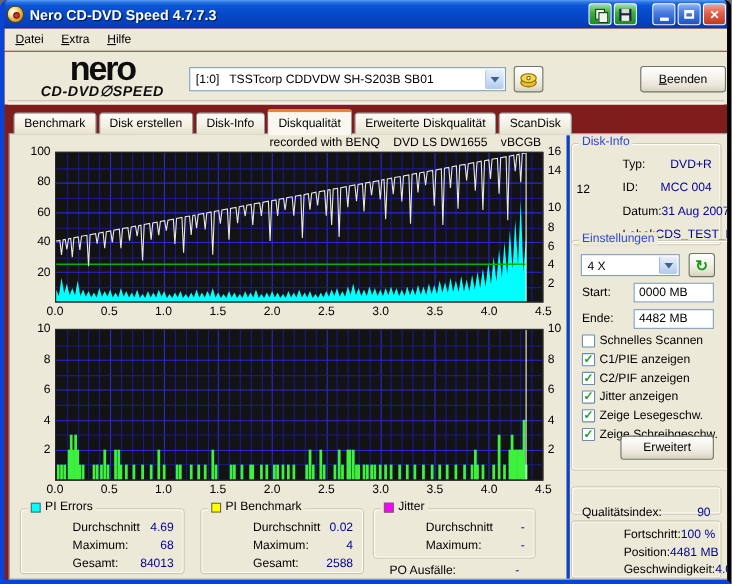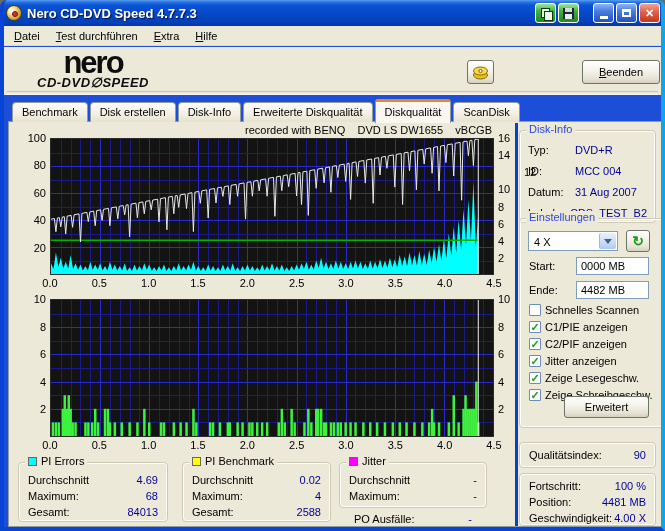--- a/index.html
+++ b/index.html
@@ -1,20 +1,20 @@
 <!DOCTYPE html>
 <html><head>
 <meta charset="utf-8">
 <style>
   * { margin:0; padding:0; box-sizing:border-box; }
   html,body { background:#6a6a6a; font-family:"Liberation Sans", sans-serif; }
   #window {
     position:relative; width:665px; height:531px; overflow:hidden;
-    background:#1d4ed8;
-    border-left:4px solid #0845d6; border-right:4px solid #0ea5e9; border-bottom:4px solid #0845d6;
+    background:#7f1d1d;
+    border-left:4px solid #0845d6; border-right:4px solid #000000; border-bottom:4px solid #0845d6;
     border-radius:7px 7px 0 0;
   }
   
   #titlebar {
     position:absolute; left:-4px; top:0; width:665px; height:26px;
     background:linear-gradient(180deg,#5a9ef0 0%,#2a74e2 8%,#0b54d6 20%,#0547c6 55%,#0440ba 85%,#0337a6 100%);
     border-radius:7px 7px 0 0; display:flex; align-items:center; padding:0 5px 0 6px;
   }
   #app-icon { width:16px; height:16px; border-radius:50%;
     background:radial-gradient(circle at 35% 35%, #ffffff 0%, #ffe9a8 25%, #d8b24a 55%, #9a7a20 100%);
@@ -98,21 +98,21 @@
   .info-row { display:flex; font-size:11px; line-height:21px; padding:0 8px; }
   .info-row .lbl { width:47px; color:#000; }
   .info-row .val { color:#000096; white-space:nowrap; }
   .stat-row { display:flex; justify-content:space-between; font-size:11px; line-height:16px; padding:0 9px; }
   .stat-row .lbl { color:#000; }
   .stat-row .val { color:#000096; }
   #stat-pi-errors   { left:9px;  top:340px; width:150px; height:60px; }
   #stat-pi-failures { left:173px; top:340px; width:149px; height:60px; }
   #stat-jitter      { left:330px; top:340px; width:148px; height:46px; }
   #po-row { position:absolute; left:336px; top:389px; width:136px; }
-  .box-pad { padding-top:9px; }
+  .box-pad { padding-top:9px;margin-left:38px; }
   
   #disk-info-box    { left:510px; top:8px;   width:137px; height:93px; }
   #einstellungen-box{ left:510px; top:96px; width:149px; height:210px; }
   #quality-box      { left:510px; top:320px; width:137px; height:26px; }
   #progress-box     { left:510px; top:351px; width:137px; height:53px; }
   #speed-select { position:absolute; left:8px; top:12px; width:90px; height:20px; }
   #refresh-button { position:absolute; left:106px; top:11px; width:24px; height:22px; font-size:14px; color:#1a9a1a; font-weight:bold; }
   .field-label { position:absolute; left:9px; font-size:11px; color:#000; }
   .xp-input { position:absolute; left:56px; width:73px; height:18px; border:1px solid #7f9db9;
     font-size:11px; font-family:"Liberation Sans",sans-serif; padding:0 4px; color:#000; background:#fff; }
@@ -147,48 +147,53 @@
     <div class="tb-btn tb-blue">
         <span class="glyph-max"></span>
       </div>
     <div class="tb-btn tb-red">
         <span>✕</span>
       </div>
   </div>
 
   <div id="menubar">
       <div class="menu-item"><u>D</u>atei</div>
-      <div class="menu-item"><u>T</u>est durchführen</div>
       <div class="menu-item"><u>E</u>xtra</div>
       <div class="menu-item"><u>H</u>ilfe</div>
     </div>
 
   <div id="header">
     <div id="nero-logo">
       <div id="brand-line1">nero</div>
       <div id="brand-line2">CD-DVD∅SPEED</div>
+    </div>
+    <div id="drive-select" class="combo">
+      <div class="combo-text">[1:0]   TSSTcorp CDDVDW SH-S203B SB01</div>
+      <div class="combo-btn">
+        <span class="combo-arrow"></span>
+      </div>
     </div>
     <div id="eject-button" class="xp-btn">
       <svg width="17" height="15">
         <ellipse cx="8.5" cy="10" rx="7" ry="4" fill="#e7bd2a" stroke="#8a6a00"></ellipse>
         <ellipse cx="8.5" cy="6" rx="7" ry="4" fill="#f6d84d" stroke="#8a6a00"></ellipse>
         <circle cx="8.5" cy="6" r="1.6" fill="#fff8e0" stroke="#8a6a00"></circle>
       </svg>
     </div>
     <button id="beenden-button" class="xp-btn">
         <span><u>B</u><span>eenden</span></span>
       </button>
   </div>
 
   <div id="tabstrip">
       <div class="tab">Benchmark</div>
       <div class="tab">Disk erstellen</div>
       <div class="tab">Disk-Info</div>
+      <div class="tab active">Diskqualität</div>
       <div class="tab">Erweiterte Diskqualität</div>
-      <div class="tab active">Diskqualität</div>
       <div class="tab">ScanDisk</div>
     </div>
 
   <div id="content">
     <div id="splitter-line"></div>
 
     <div id="chart-title">recorded with BENQ    DVD LS DW1655    vBCGB</div>
     <div id="plot1" class="plot"><svg width="442" height="135">
           <line x1="10.5" y1="0" x2="10.5" y2="135" stroke="#1a1a8e" stroke-width="1"></line>
           <line x1="20.5" y1="0" x2="20.5" y2="135" stroke="#1a1a8e" stroke-width="1"></line>
@@ -559,21 +564,21 @@
           </div>
           <div class="cb-row" style="top: 169px;">
             <span class="cb-box">✓</span>
             <span class="cb-label">Zeige Schreibgeschw.</span>
           </div>
         </div>
       <button id="erweitert-button" class="xp-btn">Erweitert</button>
     </div>
 
     <div class="gbox" id="quality-box">
-      <div class="kv-row" style="padding-top:4px">
+      <div class="kv-row" style="padding-top:15px">
         <span class="lbl">Qualitätsindex:</span>
         <span class="val">90</span>
       </div>
     </div>
 
     <div class="gbox" id="progress-box">
       <div class="box-pad rows" style="padding-top:4px">
           <div class="kv-row">
             <span class="lbl">Fortschritt:</span>
             <span class="val">100 %</span>

